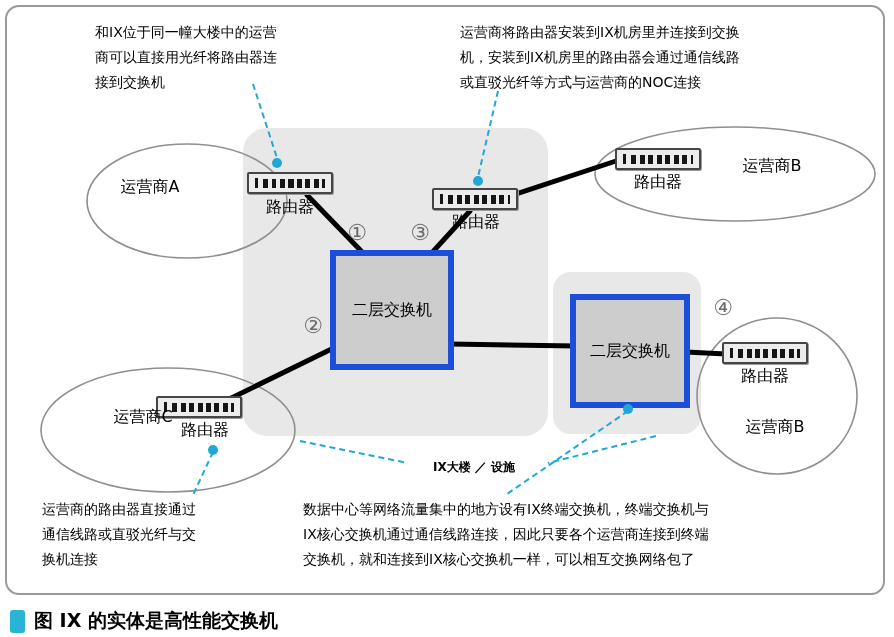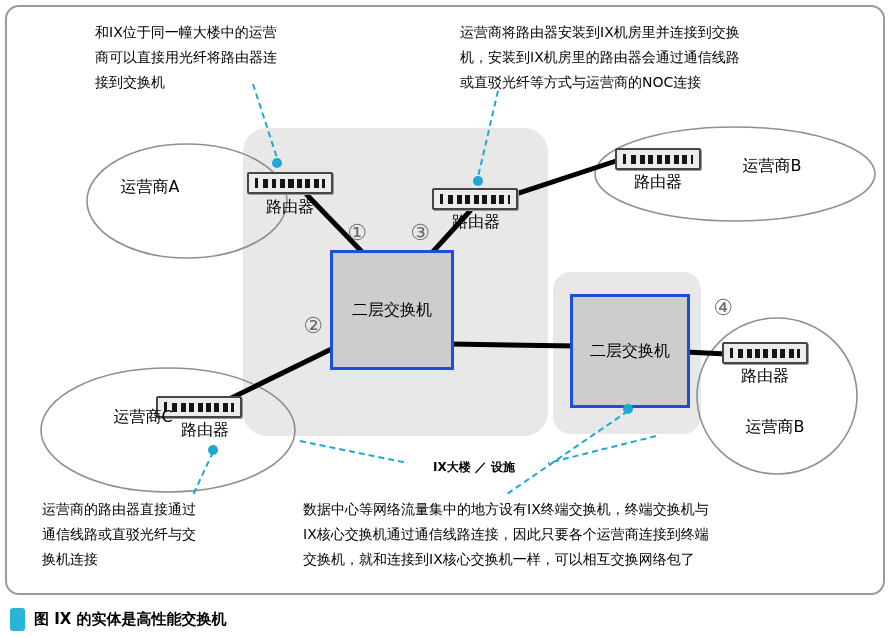--- a/index.html
+++ b/index.html
@@ -5,31 +5,31 @@
   html,body{margin:0;padding:0;background:#fff;}
   .canvas{position:relative;width:894px;height:637px;background:#fff;
           font-family:"DejaVu Sans","Liberation Sans",sans-serif;color:#000;overflow:hidden;}
   .frame{position:absolute;left:5px;top:5px;width:880px;height:590px;
          border:2px solid #9a9a9a;border-radius:14px;box-sizing:border-box;}
   svg.layer{position:absolute;left:0;top:0;pointer-events:none;}
   .carrier-ellipse{fill:none;stroke:#8f8f8f;stroke-width:1.6px;}
   .annotation{position:absolute;font-size:14px;line-height:25px;white-space:pre-line;}
   .lbl{position:absolute;transform:translate(-50%,-50%);font-size:16px;white-space:nowrap;}
   .lbl-bold{font-weight:bold;font-size:12px;}
-  .switch-box{position:absolute;background:#cdcdcd;border:3px solid #1d4ed8;box-sizing:border-box;
+  .switch-box{position:absolute;background:#cdcdcd;border:6px solid #1d4ed8;box-sizing:border-box;
               display:flex;align-items:center;justify-content:center;font-size:16px;}
   .router{position:absolute;width:86px;height:22px;background:#ececec;border:2px solid #454545;
           border-radius:2px;box-sizing:border-box;display:flex;align-items:center;gap:5px;
           padding:0 6px;box-shadow:1px 1px 0 #9b9b9b;}
   .r-bar{width:3px;height:10px;background:#151515;flex:none;}
   .r-ports{flex:1;height:9px;background:repeating-linear-gradient(90deg,#151515 0 5px,transparent 5px 8.5px);}
   .cnum{position:absolute;transform:translate(-50%,-50%);font-size:22px;color:#6b6b6b;}
   .caption-row{position:absolute;left:10px;top:608px;display:flex;align-items:center;gap:9px;}
   .caption-mark{width:15px;height:23px;background:#29b3d6;border-radius:3px;}
-  .caption-text{font-size:15px;font-weight:bold;}
+  .caption-text{font-size:19px;font-weight:bold;}
 </style>
 </head>
 <body>
 
 <div class="canvas">
 
   <div class="frame"></div>
 
   <svg class="layer" width="894" height="637" viewBox="0 0 894 637">
     <rect x="243" y="128" width="305" height="308" rx="24" fill="#e8e8e8"></rect>

